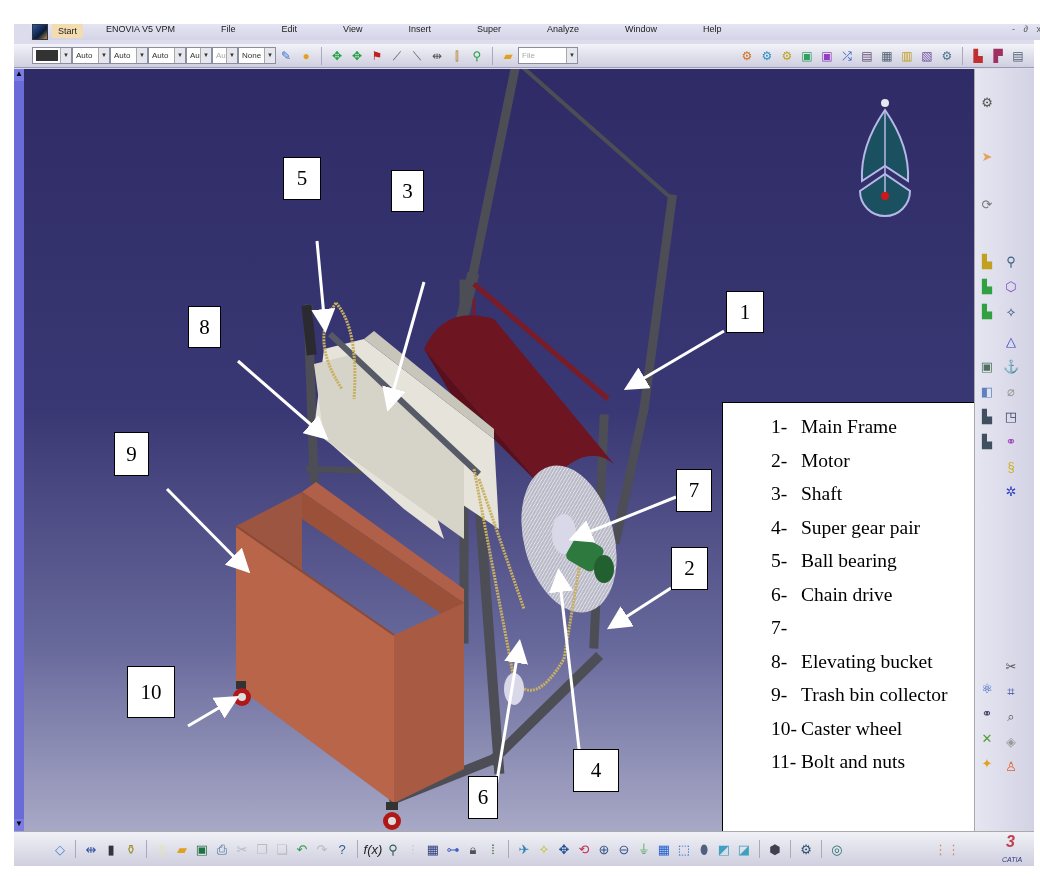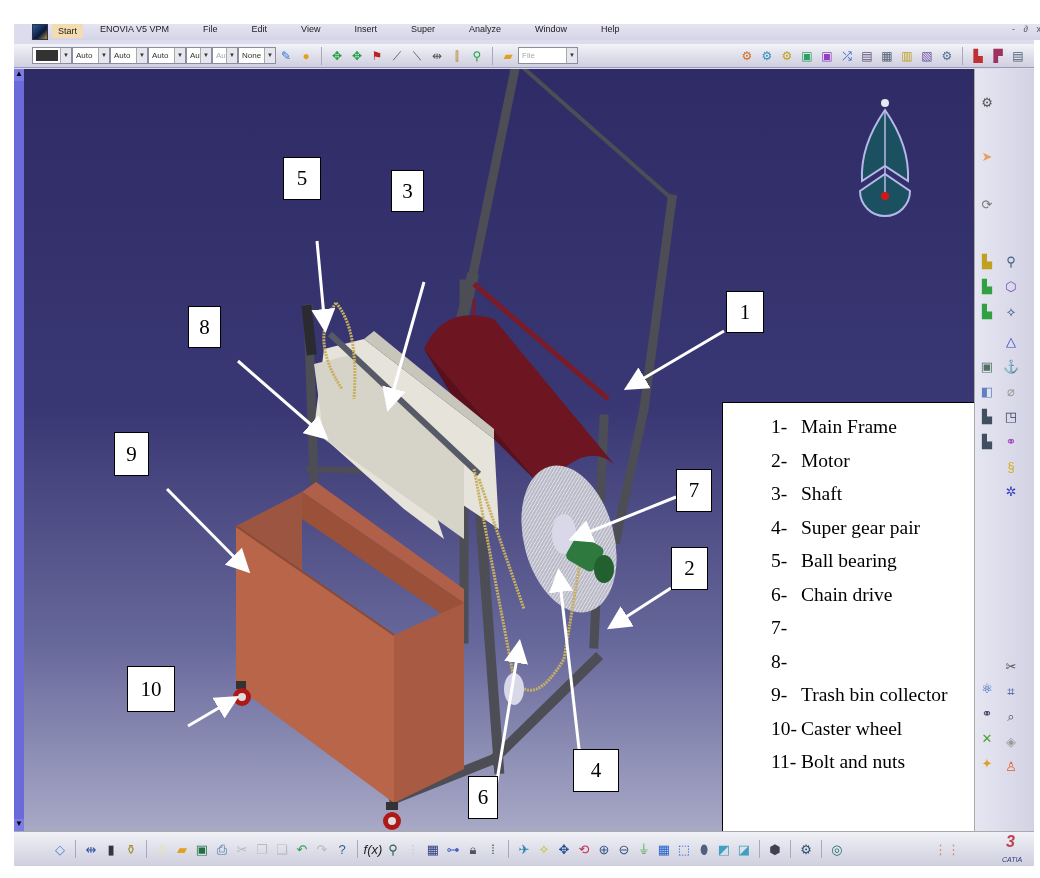--- a/index.html
+++ b/index.html
@@ -4,21 +4,21 @@
 <style>
   * { box-sizing: border-box; margin: 0; padding: 0; }
   html, body { width: 1040px; height: 878px; background: #ffffff; overflow: hidden; }
   body { font-family: "Liberation Sans", sans-serif; position: relative; }
 
   .app { position: absolute; left: 14px; top: 24px; width: 1020px; height: 842px; background: #dcdcec; }
 
   
   .menubar { position: absolute; left: 16px; top: 0; width: 1020px; height: 16px; background: linear-gradient(#e4e4f2,#d4d4e8); display: flex; align-items: flex-start; font-size: 9px; color: #222; }
   .menubar .logo { width: 16px; height: 16px; margin: 0 4px 0 2px; background: linear-gradient(135deg,#2a5aa0,#0b1a38 60%,#b89040); border: 1px solid #334; }
-  .menubar .mi { padding: 0 17px; white-space: nowrap; }
+  .menubar .mi { padding: 0 23px; white-space: nowrap; }
   .menubar .mi.start { background: #f3dcb0; padding: 2px 6px; }
   .menubar .win-ctrls { margin-left: auto; padding-right: 6px; color: #555; letter-spacing: 3px; font-size: 9px; }
 
   
   .toolbar-top { position: absolute; left: 0; top: 20px; width: 1020px; height: 24px; background: linear-gradient(#f2f2f8,#cfcfe0); border-bottom: 1px solid #9a9ab4; display: flex; align-items: center; padding-left: 18px; }
   .combo { height: 17px; border: 1px solid #8d8da0; background: #fff; display: flex; align-items: center; font-size: 8px; color: #333; position: relative; padding-left: 3px; }
   .combo .arr { position: absolute; right: 0; top: 0; width: 11px; height: 15px; background: #e6e6ee; border-left: 1px solid #aaa; font-size: 6px; line-height: 15px; text-align: center; color: #333; }
   .combo.dis { color: #aaa; }
   .swatch { width: 22px; height: 11px; background: #333; }
   .tb-icon { width: 16px; height: 16px; margin: 0 2px; display: inline-flex; align-items: center; justify-content: center; font-size: 12px; line-height: 1; }
@@ -228,21 +228,21 @@
 
     <div class="callout" style="left:702px;top:222px;width:38px;height:42px">1</div>
     <div class="callout" style="left:647px;top:478px;width:37px;height:43px">2</div>
     <div class="callout" style="left:367px;top:101px;width:33px;height:42px">3</div>
     <div class="callout" style="left:549px;top:680px;width:46px;height:43px">4</div>
     <div class="callout" style="left:259px;top:88px;width:38px;height:43px">5</div>
     <div class="callout" style="left:444px;top:707px;width:30px;height:43px">6</div>
     <div class="callout" style="left:652px;top:400px;width:36px;height:43px">7</div>
     <div class="callout" style="left:164px;top:237px;width:33px;height:42px">8</div>
     <div class="callout" style="left:90px;top:363px;width:35px;height:44px">9</div>
-    <div class="callout" style="left:103px;top:597px;width:48px;height:46px">10</div>
+    <div class="callout" style="left:103px;top:597px;width:48px;height:52px">10</div>
 
     <svg width="70" height="130" viewBox="0 0 70 130" style="position:absolute;left:826px;top:27px">
       <circle cx="35" cy="7" r="4" fill="#e8e8f0"></circle>
       <path d="M35,14 Q10,50 12,85 L35,70 L58,85 Q60,50 35,14 Z" fill="#1a5060" stroke="#b8b8e8" stroke-width="2"></path>
       <path d="M10,95 L35,78 L60,95 A25,25 0 0 1 10,95 Z" fill="#1a5060" stroke="#b8b8e8" stroke-width="2"></path>
       <line x1="35" y1="14" x2="35" y2="100" stroke="#b8b8e8" stroke-width="1.5"></line>
       <circle cx="35" cy="100" r="4" fill="#d01818"></circle>
     </svg>
   </div>
 
@@ -269,20 +269,21 @@
       </div>
     <div class="row">
         <span class="num">6-</span>
         <span>Chain drive</span>
       </div>
     <div class="row">
         <span class="num">7-</span>
       </div>
     <div class="row">
         <span class="num">8-</span>
+        <span>Elevating bucket</span>
       </div>
     <div class="row">
         <span class="num">9-</span>
         <span>Trash bin collector</span>
       </div>
     <div class="row">
         <span class="num">10-</span>
         <span>Caster wheel</span>
       </div>
     <div class="row">

